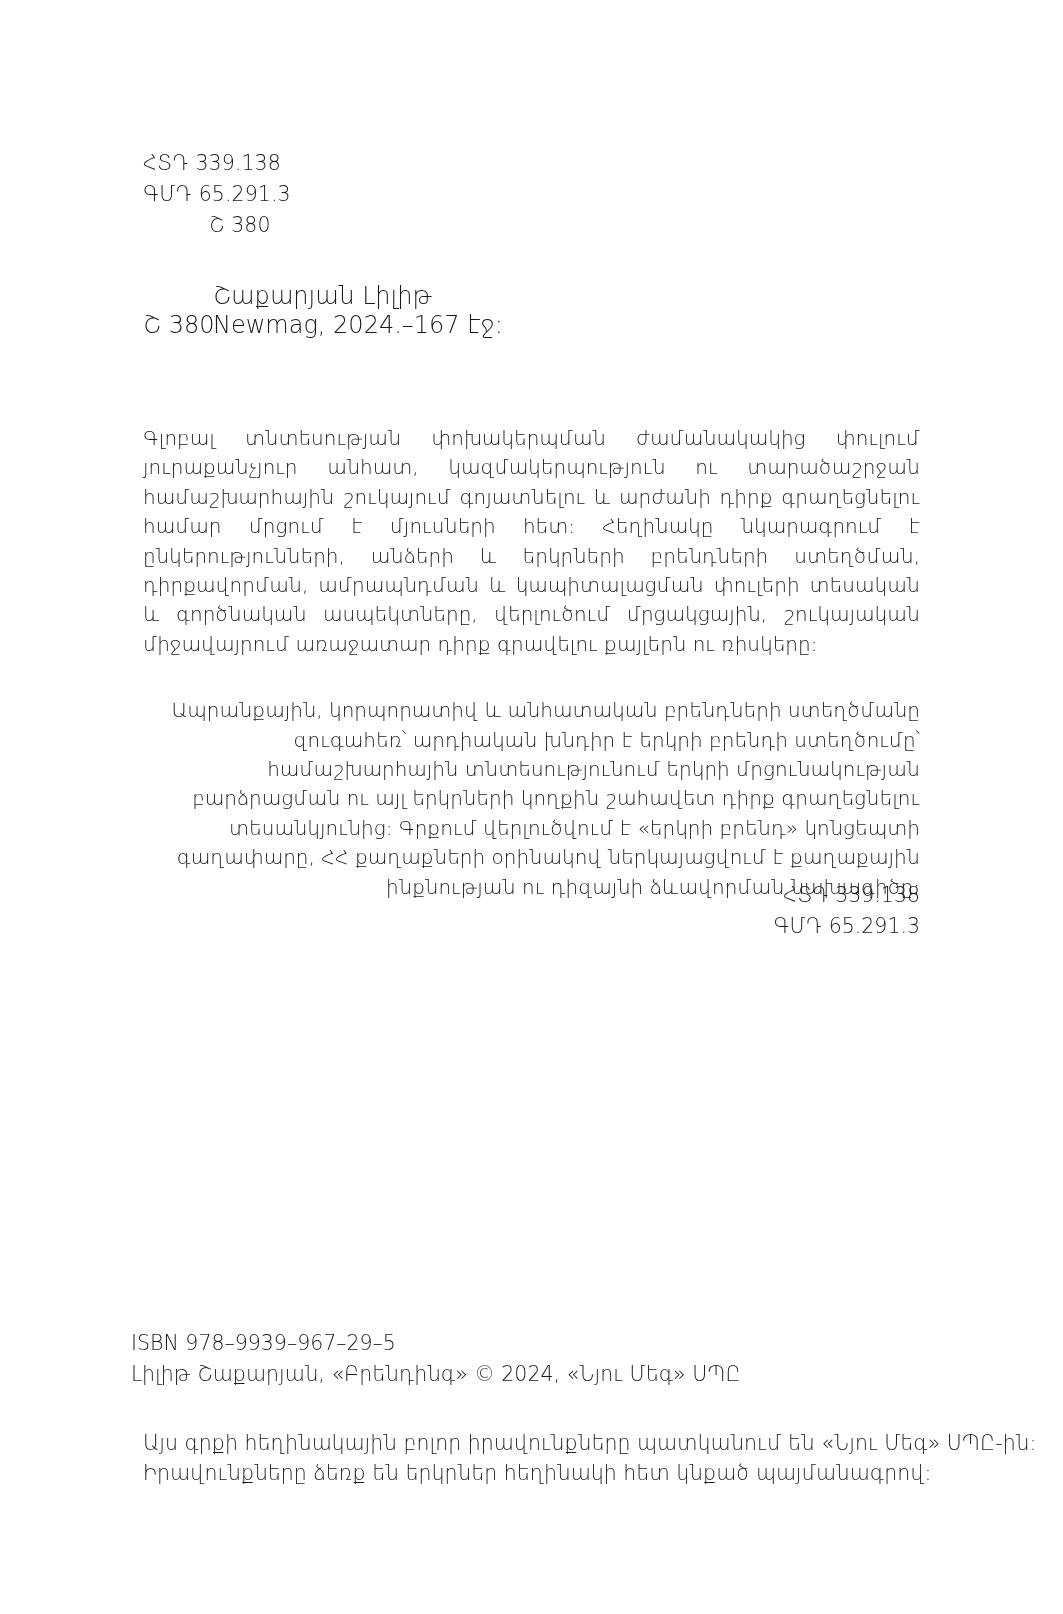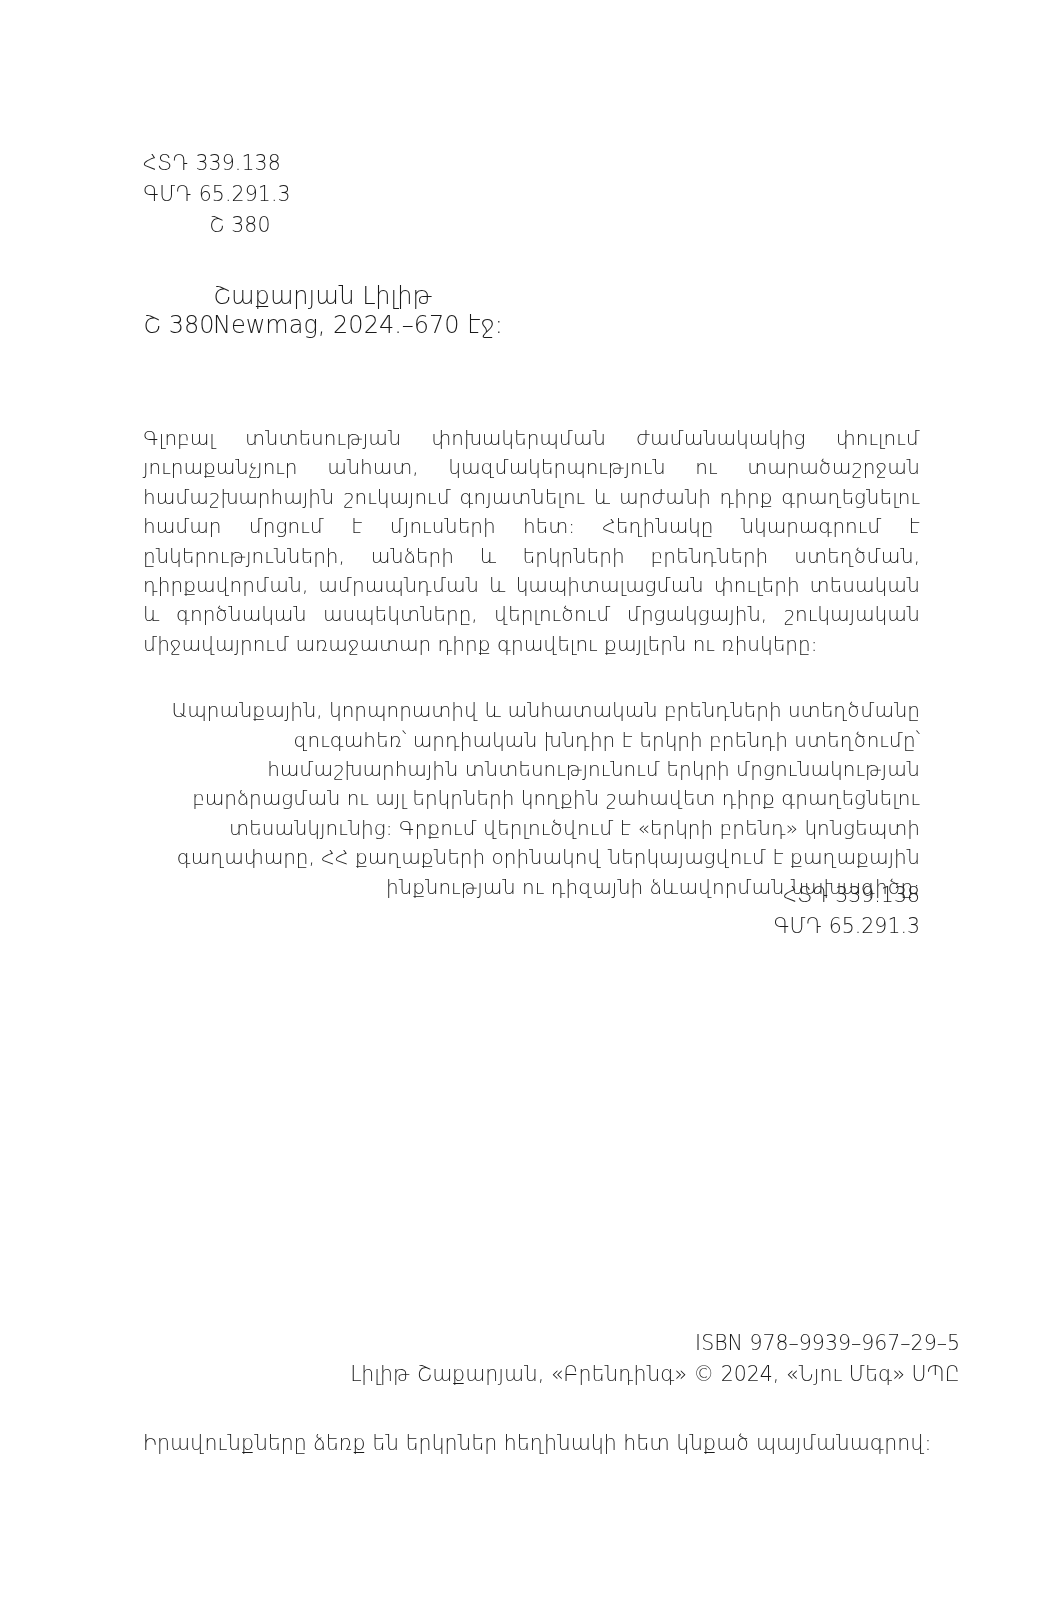--- a/index.html
+++ b/index.html
@@ -93,27 +93,26 @@
     top: 880px;
     text-align: right;
     font-size: 20.5px;
     line-height: 31px;
     font-weight: 300;
   }
 
   
   .imprint {
     position: absolute;
-    left: 160px;
+    left: 131px;
     top: 1328px;
     width: 800px;
     font-size: 20.5px;
     line-height: 31px;
     font-weight: 300;
-    text-align: right;
   }
   .imprint .isbn { }
   .imprint .copyright { }
   .rights {
     position: absolute;
     left: 143px;
     top: 1429px;
     width: 800px;
     font-size: 20.5px;
     line-height: 29.5px;
@@ -130,37 +129,38 @@
     <div>ՀՏԴ 339.138</div>
     <div>ԳՄԴ 65.291.3</div>
     <div class="code-indent">Շ 380</div>
   </div>
 
   <div class="bib">
     <div class="bib-author">Շաքարյան Լիլիթ</div>
     <div class="bib-body">
       <div class="bib-sig">Շ 380</div>
       <div class="bib-desc">
-        <div>Newmag, 2024.–670 էջ:</div>
+        <div>Newmag, 2024.–167 էջ:</div>
       </div>
     </div>
   </div>
 
   <div class="annotation">
     <p>Գլոբալ տնտեսության փոխակերպման ժամանակակից փուլում յուրաքանչյուր անհատ, կազմակերպություն ու տարածաշրջան համաշխարհային շուկայում գոյատնելու և արժանի դիրք գրաղեցնելու համար մրցում է մյուսների հետ: Հեղինակը նկարագրում է ընկերությունների, անձերի և երկրների բրենդների ստեղծման, դիրքավորման, ամրապնդման և կապիտալացման փուլերի տեսական և գործնական ասպեկտները, վերլուծում մրցակցային, շուկայական միջավայրում առաջատար դիրք գրավելու քայլերն ու ռիսկերը:</p>
     <p>Ապրանքային, կորպորատիվ և անհատական բրենդների ստեղծմանը զուգահեռ՝ արդիական խնդիր է երկրի բրենդի ստեղծումը՝ համաշխարհային տնտեսությունում երկրի մրցունակության բարձրացման ու այլ երկրների կողքին շահավետ դիրք գրաղեցնելու տեսանկյունից: Գրքում վերլուծվում է «երկրի բրենդ» կոնցեպտի գաղափարը, ՀՀ քաղաքների օրինակով ներկայացվում է քաղաքային ինքնության ու դիզայնի ձևավորման նախագիծը:</p>
   </div>
 
   <div class="codes-right">
     <div>ՀՏԴ 339.138</div>
     <div>ԳՄԴ 65.291.3</div>
   </div>
 
   <div class="imprint">
     <div class="isbn">ISBN 978–9939–967–29–5</div>
     <div class="copyright">Լիլիթ Շաքարյան, «Բրենդինգ» © 2024, «Նյու Մեգ» ՍՊԸ</div>
   </div>
 
   <div class="rights">
+    <div>Այս գրքի հեղինակային բոլոր իրավունքները պատկանում են «Նյու Մեգ» ՍՊԸ-ին:</div>
     <div>Իրավունքները ձեռք են երկրներ հեղինակի հետ կնքած պայմանագրով:</div>
   </div>
 
 </div>
 
 </body></html>

